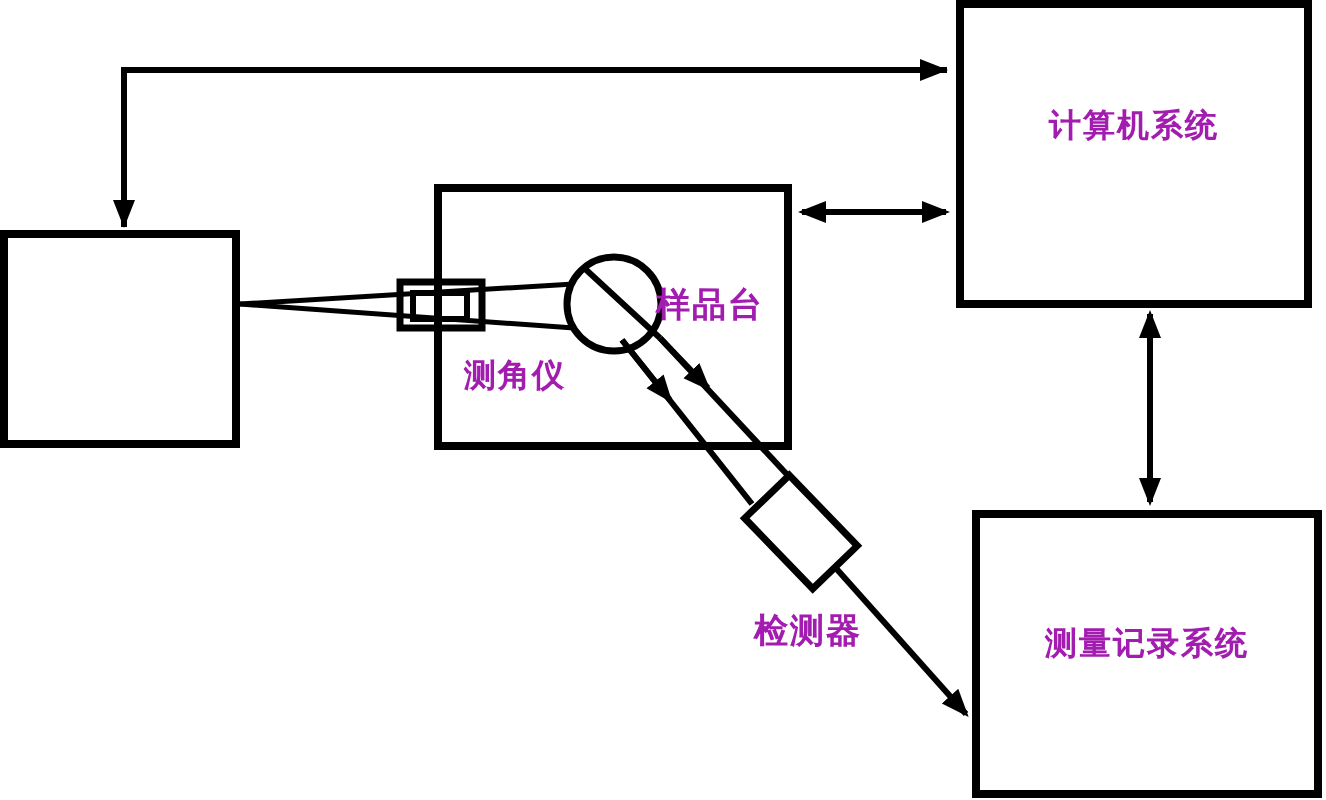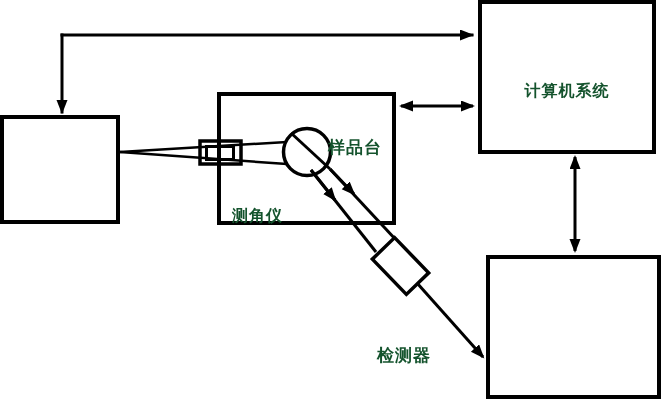--- a/index.html
+++ b/index.html
@@ -6,27 +6,26 @@
   .canvas{
     position:relative;
     width:663px;height:400px;
     background:#ffffff;
     font-family:"Liberation Sans","DejaVu Sans",sans-serif;
     overflow:hidden;
   }
   .canvas svg{position:absolute;left:0;top:0;display:block;}
   .lbl{
     position:absolute;
-    color:#14532d;
+    color:#a21caf;
     font-weight:bold;
     font-size:16px;
     letter-spacing:1px;
     line-height:1.1;
     white-space:nowrap;
-    margin-top:27px;
   }
   .lbl.center{text-align:center;}
   .lbl.big{font-size:17px;}
 </style>
 </head>
 <body>
 
 <div class="canvas">
 
   <svg width="663" height="400" viewBox="0 0 663 400">
@@ -66,20 +65,21 @@
     <line x1="437" y1="106" x2="401" y2="106" stroke="#000" stroke-width="3" marker-end="url(#arr)"></line>
     <line x1="437" y1="106" x2="473" y2="106" stroke="#000" stroke-width="3" marker-end="url(#arr)"></line>
 
     <line x1="575" y1="204" x2="575" y2="157" stroke="#000" stroke-width="3" marker-end="url(#arr)"></line>
     <line x1="575" y1="204" x2="575" y2="251" stroke="#000" stroke-width="3" marker-end="url(#arr)"></line>
   </svg>
 
 
   <div class="lbl center" style="left:480px;top:55px;width:174px;">计算机系统</div>
 
+  <div class="lbl center" style="left:488px;top:314px;width:171px;">测量记录系统</div>
 
   <div class="lbl" style="left:232px;top:180px;">测角仪</div>
 
-  <div class="lbl big" style="left:328px;top:112px;">样品台</div>
+  <div class="lbl big" style="left:328px;top:144px;">样品台</div>
 
-  <div class="lbl big" style="left:377px;top:320px;font-family:Liberation Serif, serif;">检测器</div>
+  <div class="lbl big" style="left:377px;top:307px;font-family:Liberation Serif, serif;">检测器</div>
 
 </div>
 
 </body></html>

